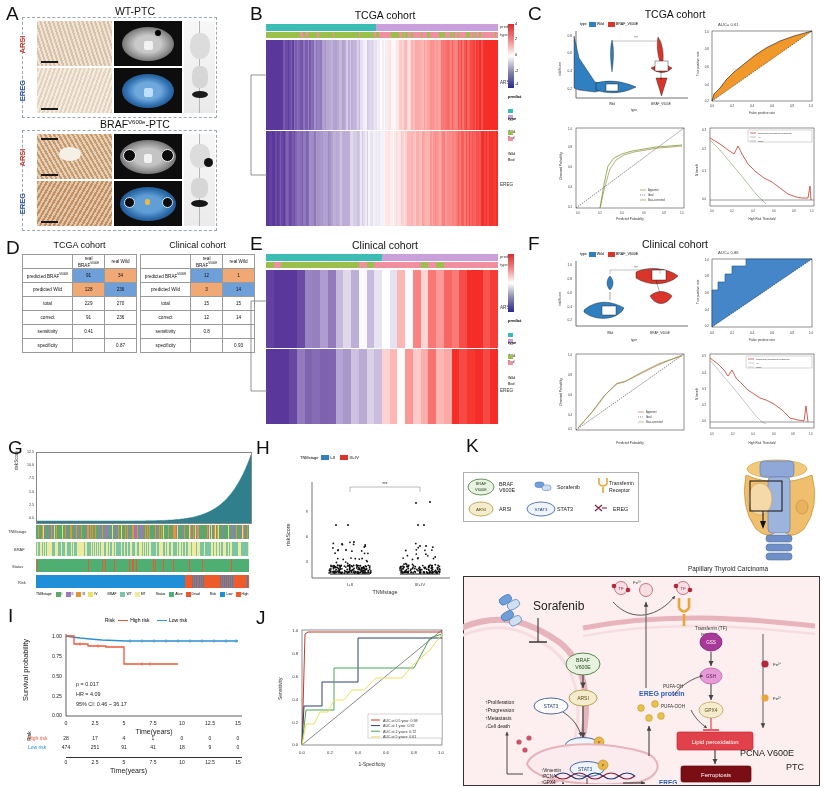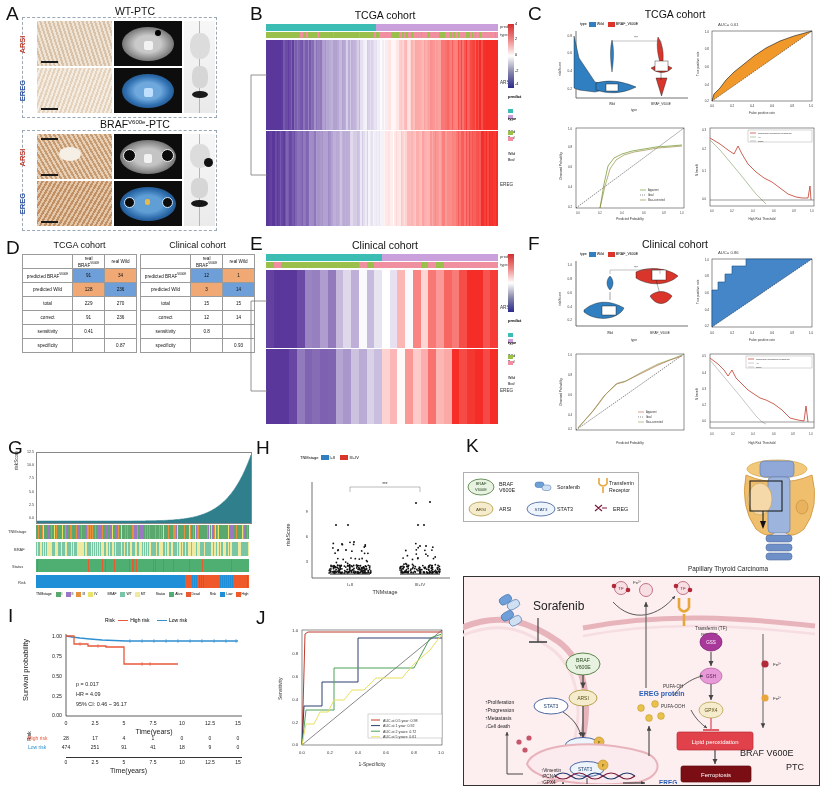--- a/index.html
+++ b/index.html
@@ -2710,14 +2710,14 @@
     <text x="310" y="90" font-size="4.4" fill="#333">Fe³⁺</text>
   <circle cx="302" cy="122" r="3.6" fill="#e8a63a"></circle>
     <text x="310" y="124" font-size="4.4" fill="#333">Fe²⁺</text>
 
   <defs>
     <marker id="ar" markerWidth="5" markerHeight="5" refX="4" refY="2" orient="auto">
       <path d="M0,0 L4,2 L0,4 Z" fill="#444"></path>
     </marker>
   </defs>
 </svg>
-<div class="ktb" style="left:740px;top:748px;">BRAF V600E</div>
+<div class="ktb" style="left:740px;top:748px;">PCNA V600E</div>
 <div class="ktb" style="left:786px;top:762px;">PTC</div>
 
 </body></html>

